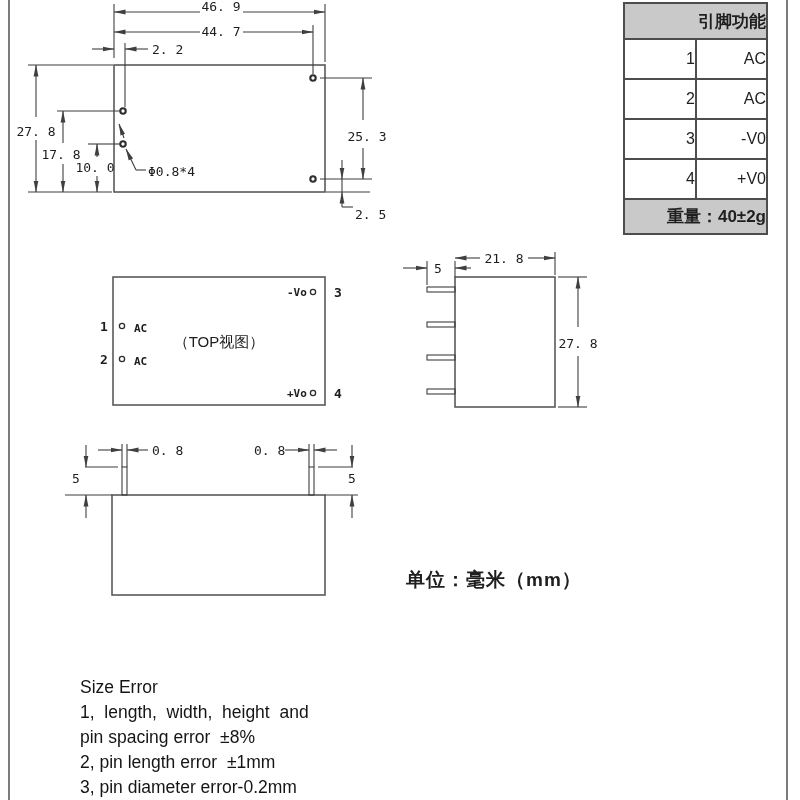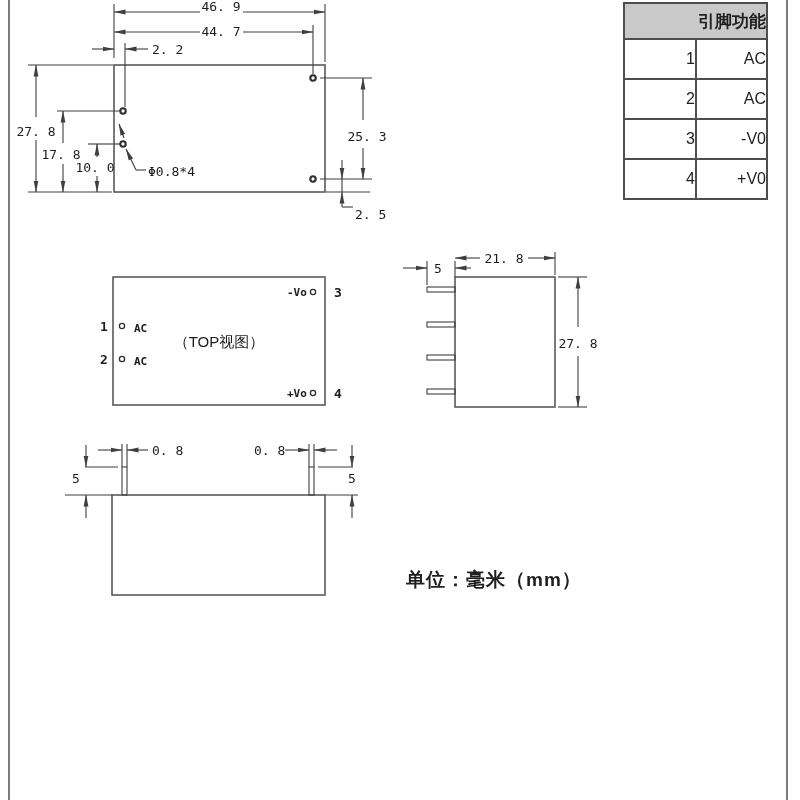--- a/index.html
+++ b/index.html
@@ -203,19 +203,29 @@
       <td class="c2">AC</td>
     </tr>
     <tr>
       <td class="c1">3</td>
       <td class="c2">-V0</td>
     </tr>
     <tr>
       <td class="c1">4</td>
       <td class="c2">+V0</td>
     </tr>
+    <tr>
+          <td class="weight" colspan="2">重量：40±2g</td>
+        </tr>
   </tbody>
     </table>
 
   <div class="unit-note">单位：毫米（mm）</div>
 
+  <div class="size-notes">
+    <div>Size Error</div>
+    <div>1,  length,  width,  height  and</div>
+    <div>pin spacing error  ±8%</div>
+    <div>2, pin length error  ±1mm</div>
+    <div>3, pin diameter error-0.2mm</div>
+  </div>
 
 </div>
 
 </body></html>

